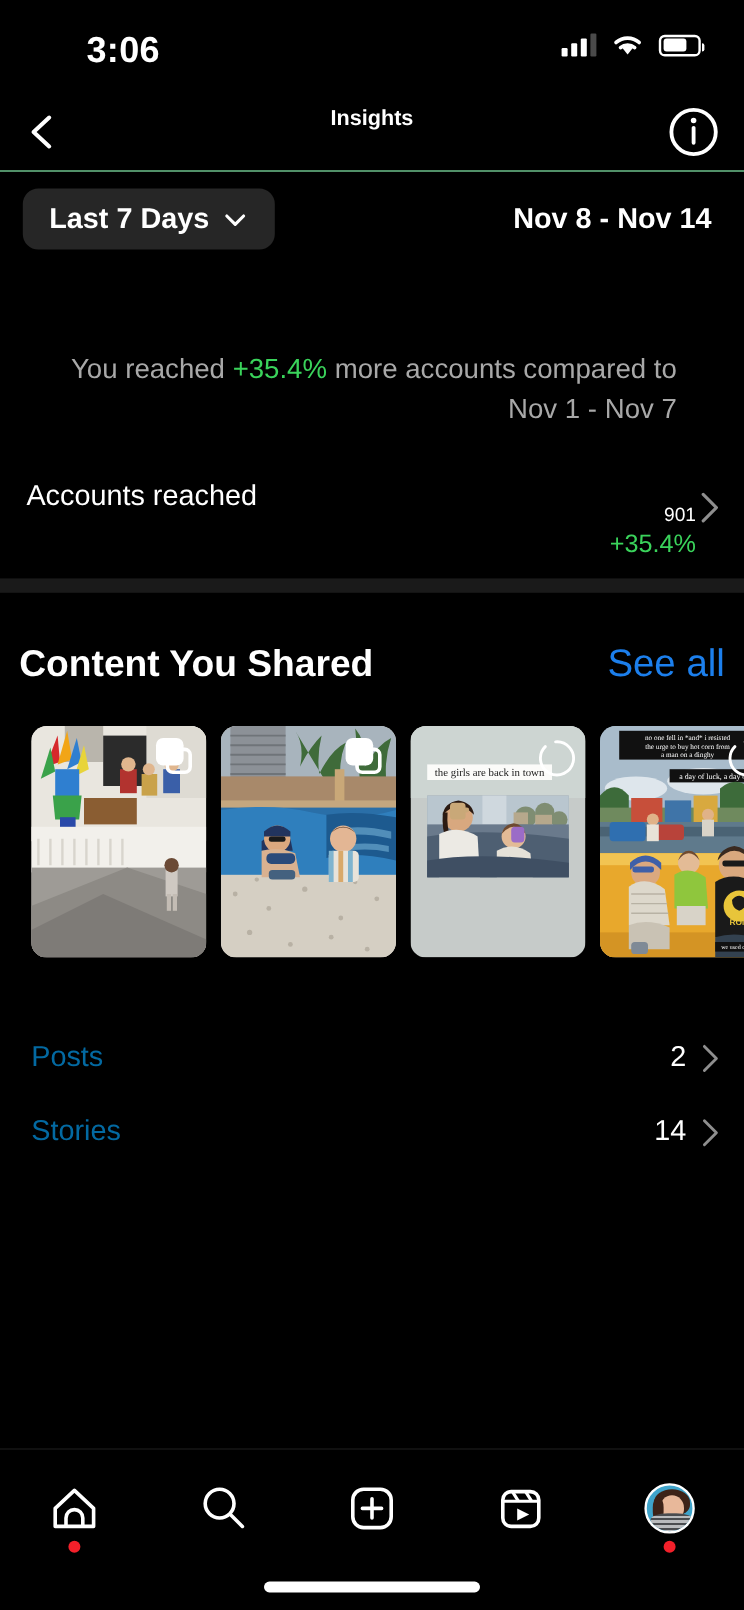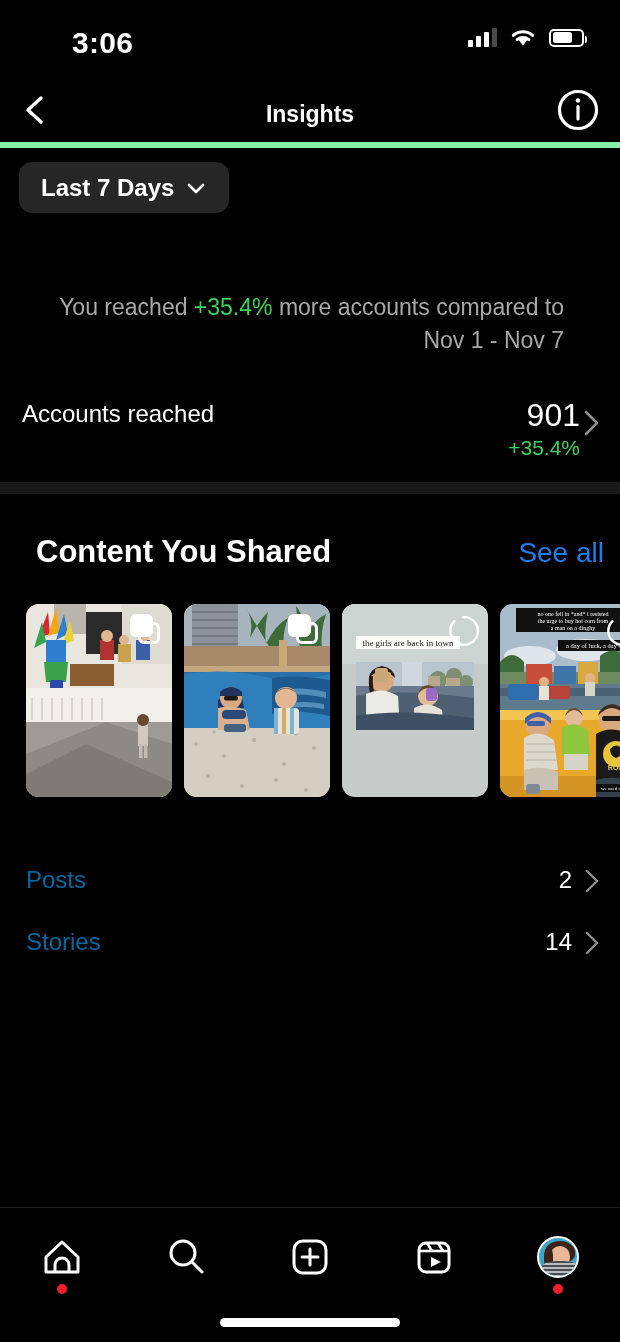--- a/index.html
+++ b/index.html
@@ -25,29 +25,29 @@
   .sig i:nth-child(3){ height:15px; }
   .sig i:nth-child(4){ height:19px; background:#4a4a4a; }
   .wifi { width:26px; height:19px; position:relative; }
   .batt { width:35px; height:18px; border:2px solid #fff; border-radius:5px; position:relative; }
   .batt::after{ content:""; position:absolute; right:-5px; top:5px; width:2.5px; height:7px; background:#fff; border-radius:0 2px 2px 0; }
   .batt .lvl { position:absolute; left:1.5px; top:1.5px; bottom:1.5px; width:64%; background:#fff; border-radius:2.5px; }
 
   
   .navbar { position:absolute; top:76px; left:0; width:620px; height:66px; }
   .nav-title {
-    position:absolute; left:0; right:0; top:25px; text-align:center;
-    color:#fff; font-size:23px; font-weight:700;
+    position:absolute; left:0; right:0; top:12px; text-align:center;
+    color:#fff; font-size:18px; font-weight:700;
   }
   .back-btn { position:absolute; left:10px; top:8px; width:52px; height:52px; cursor:pointer; }
   .back-btn svg { position:absolute; left:8px; top:8px; }
   .info-btn { position:absolute; right:18px; top:10px; width:48px; height:48px; cursor:pointer; }
 
   
-  .datebar { position:absolute; top:142px; left:0; width:620px; height:79px; border-top:6px solid #86efac; z-index:30; background:#000; }
+  .datebar { position:absolute; top:142px; left:0; width:620px; height:79px; border-top:1px solid #86efac; z-index:30; background:#000; }
   .range-pill {
     position:absolute; left:19px; top:14px; height:51px;
     background:#262626; border-radius:13px;
     display:flex; align-items:center; gap:11px; padding:0 22px; cursor:pointer;
   }
   .range-pill span { color:#fff; font-size:24px; font-weight:700; }
   .daterange { position:absolute; right:27px; top:26px; color:#fff; font-size:24px; font-weight:700; }
 
   
   .scroll { position:absolute; top:221px; left:0; width:620px; bottom:135px; overflow:hidden; }
@@ -63,29 +63,29 @@
     color:#a8a8a8; font-size:23px;
   }
   .reach-line .pos { color:#3ad35b; }
 
   .metric {
     position:relative; display:flex; align-items:flex-start;
     padding:0 22px; height:85px; cursor:pointer;
   }
   .metric .mlabel { color:#fff; font-size:24px; padding-top:20px; flex:1; }
   .metric .mvals { text-align:right; padding-top:18px; padding-right:18px; }
-  .metric .mnum { color:#fff; font-size:32px; font-weight:400; line-height:1.08; }
+  .metric .mnum { color:#fff; font-size:16px; font-weight:400; line-height:1.08;margin-top:23px; }
   .metric .mdelta { color:#3ad35b; font-size:21px; margin-top:4px; }
   .metric .chev { position:absolute; right:16px; top:28px; }
 
   .thick-div { height:12px; background:#1a1a1a; margin-top:17px; }
 
-  .section-head { display:flex; align-items:baseline; padding:40px 16px 0;margin-left:20px; }
+  .section-head { display:flex; align-items:baseline; padding:40px 16px 0; }
   .section-head h2 { color:#fff; font-size:31px; font-weight:700; flex:1; }
-  .section-head .seeall { color:#1c7fec; font-size:28px; cursor:pointer; }
+  .section-head .seeall { color:#1c7fec; font-size:32px; cursor:pointer; }
 
   .thumbs { display:flex; gap:12px; padding:34px 0 0 26px;justify-content:space-between; }
   .thumb {
     position:relative; width:146px; height:193px; flex:0 0 146px;
     border-radius:13px; overflow:hidden; cursor:pointer;
   }
   .multi-icon { position:absolute; right:12px; top:10px; width:30px; height:30px; }
   .multi-icon .sq1 { position:absolute; right:0; bottom:0; width:22px; height:22px; border:3px solid #fff; border-radius:6px; }
   .multi-icon .sq2 { position:absolute; left:0; top:0; width:23px; height:23px; background:#fff; border-radius:6px; }
   .story-ring { position:absolute; right:8px; top:10px; width:34px; height:34px; }
@@ -157,20 +157,21 @@
     </div>
   </div>
 
   <div class="datebar">
     <div class="range-pill">
       <span>Last 7 Days</span>
       <svg width="22" height="22" viewBox="0 0 22 22">
           <path d="M4 8 L11 15 L18 8" stroke="#fff" stroke-width="2.6" fill="none" stroke-linecap="round" stroke-linejoin="round"></path>
         </svg>
     </div>
+    <div class="daterange">Nov 8 - Nov 14</div>
   </div>
 
   <div class="scroll">
 
     <div class="overview-clip">
       <div class="overview-title">Overview</div>
     </div>
 
     <div class="reach-line">
       <span>You reached </span><span class="pos">+35.4%</span><span> more accounts compared to Nov 1 - Nov 7</span>

